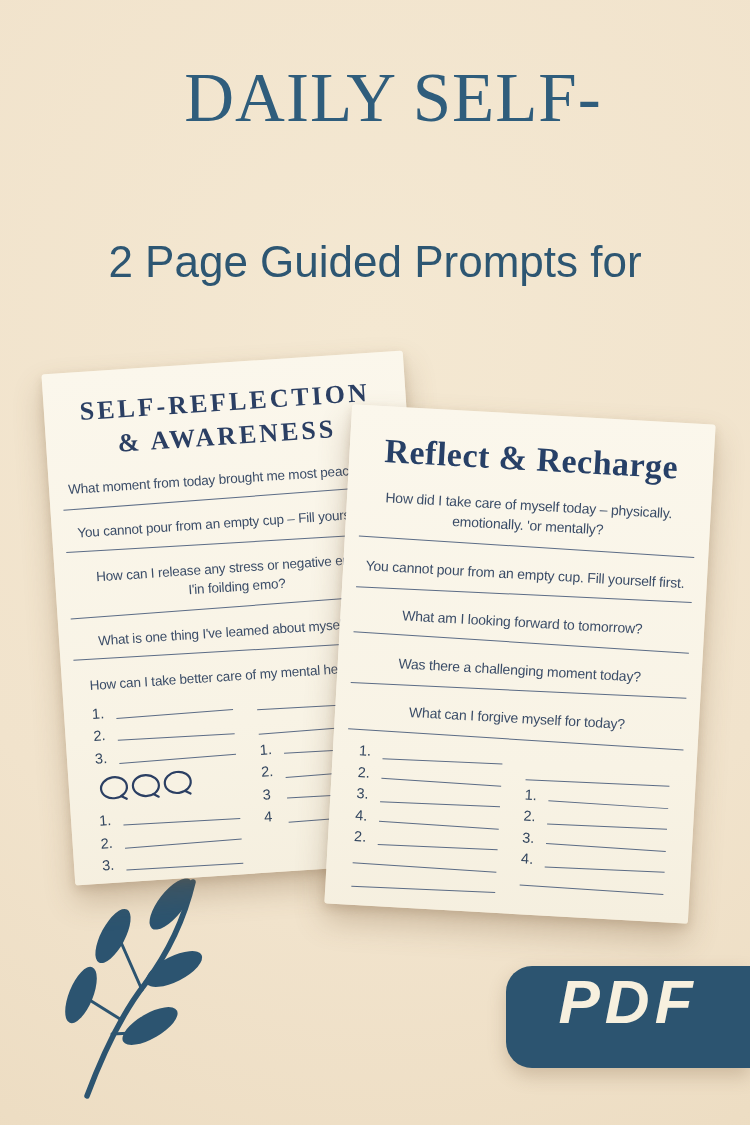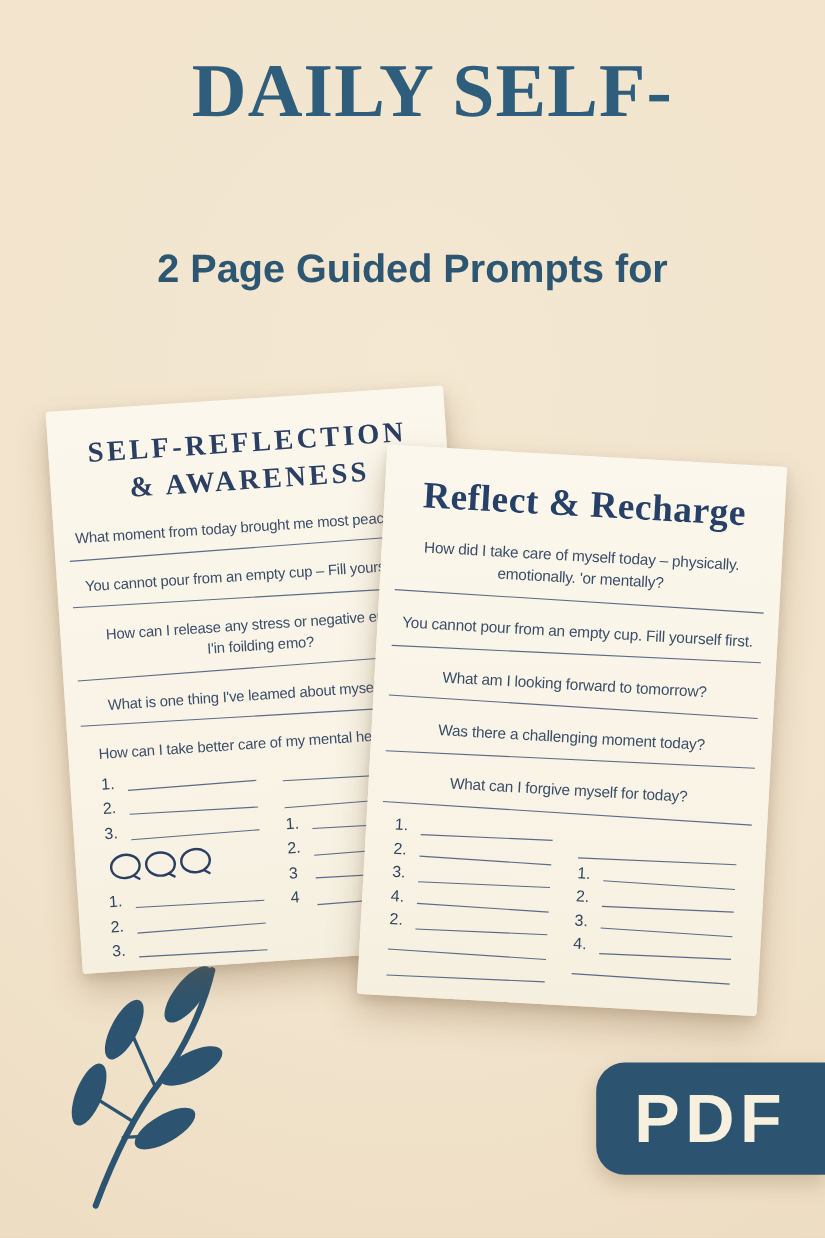--- a/index.html
+++ b/index.html
@@ -10,39 +10,39 @@
     margin: 0 auto;
     overflow: hidden;
     background: radial-gradient(135% 105% at 50% 30%, #f4e8d2 0%, #f1e3cc 50%, #e9d7ba 100%);
     font-family: "Liberation Sans", sans-serif;
   }
 
   
   .title {
     position: absolute;
     top: 46px; left: 0; right: 0;
-    margin: 0;
+    margin: 16px;
     text-align: center;
     font-family: "Liberation Serif", serif;
-    font-weight: 700;
+    font-weight: 400;
     font-size: 69px;
     line-height: 1.06;
     letter-spacing: 1px;
     color: #2f5d7c;
     padding-left: 36px;
   }
   .title span { display: block; }
   .subtitle {
     position: absolute;
     top: 220px; left: 0; right: 0;
-    margin: 0;
-    text-align: center;
-    font-size: 36px;
+    margin: 12px;
+    text-align: center;
+    font-size: 44px;
     line-height: 1.36;
-    font-weight: 700;
+    font-weight: 400;
     color: #2d5672;
   }
   .subtitle span { display: block; }
 
   
   .page {
     position: absolute;
     background: linear-gradient(178deg, #fbf7ec 0%, #f8f3e5 70%, #f5efdf 100%);
     border-radius: 3px;
     box-shadow: 0 16px 30px rgba(120, 90, 56, 0.30), 0 4px 10px rgba(120, 90, 56, 0.18);
@@ -131,27 +131,27 @@
 
   .bubbles { display: block; margin: 5px 0 10px 2px; }
 
   
   .leaf { position: absolute; left: 50px; top: 874px; z-index: 0; }
 
   
   .pdf-badge {
     position: absolute;
     right: 0; top: 966px;
-    width: 208px; height: 102px;
+    width: 244px; height: 102px;
     background: #2c5470;
     border-radius: 26px 0 0 26px;
     display: flex;
-    align-items: center;
     justify-content: center;
     box-shadow: 0 8px 18px rgba(110, 80, 48, 0.25);
+    font-style: italic;
   }
   .pdf-badge span {
     font-size: 62px;
     font-weight: 700;
     letter-spacing: 5px;
     color: #f7f0de;
   }
 </style>
 </head>
 <body>

